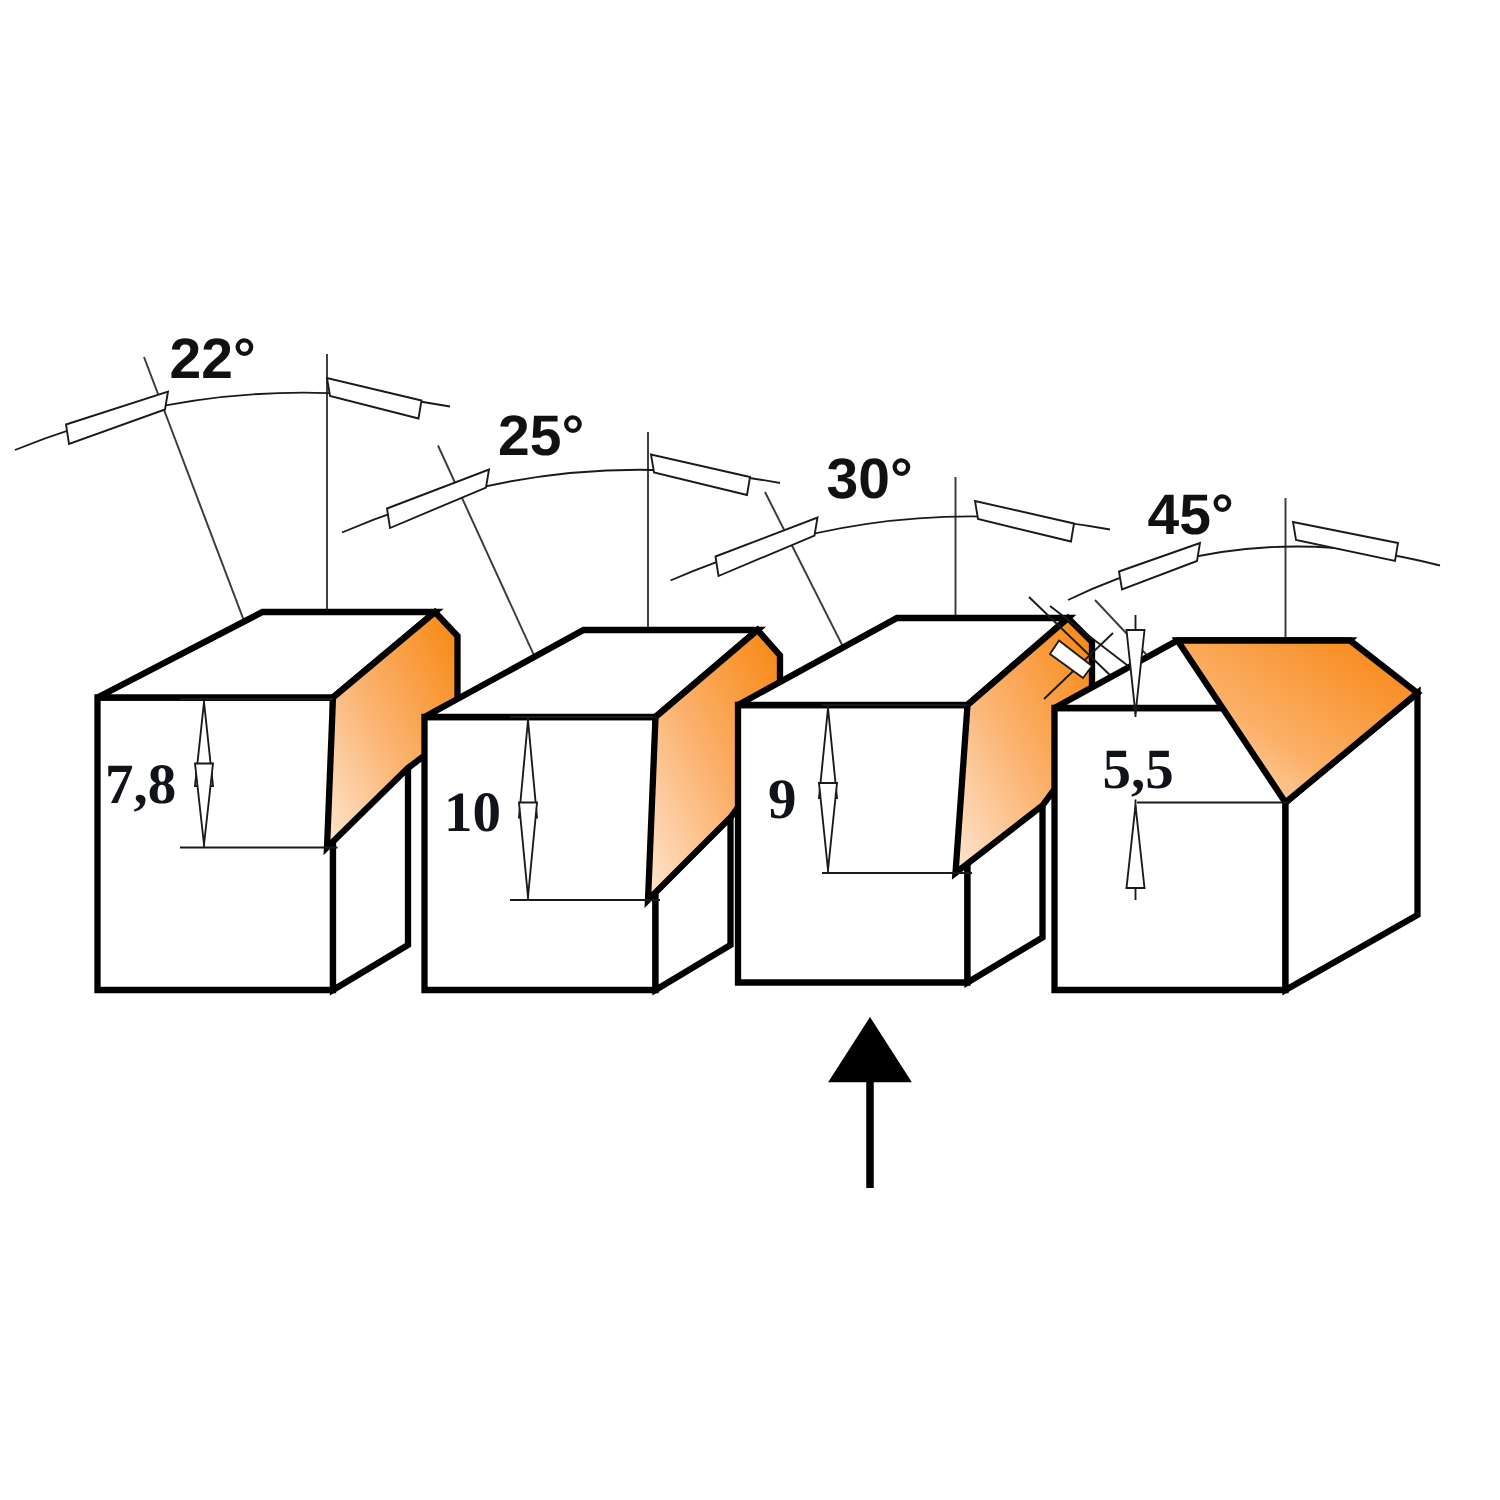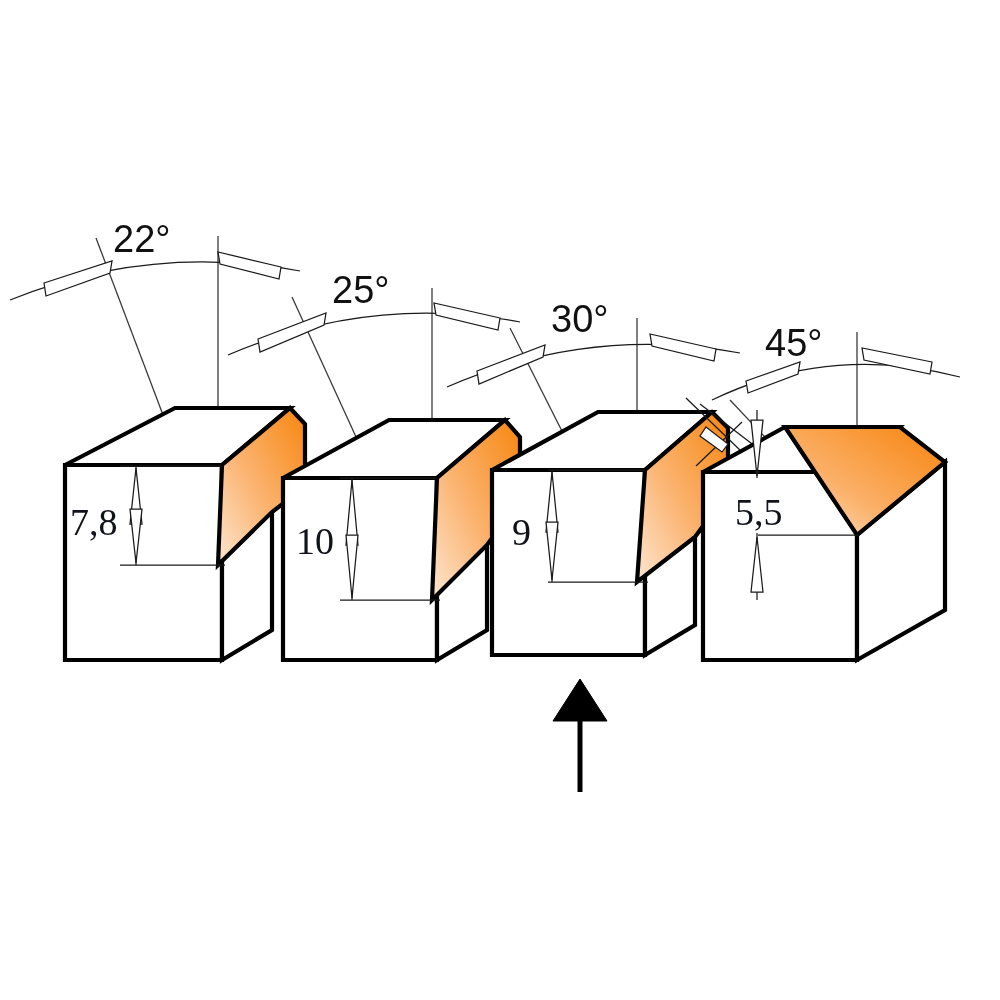--- a/index.html
+++ b/index.html
@@ -11,20 +11,21 @@
     width: 1000px;
     height: 1000px;
     font-family: "Liberation Sans", sans-serif;
     overflow: hidden;
   }
   #stage {
     position: relative;
     width: 1000px;
     height: 1000px;
     background: #ffffff;
+    font-weight: bold;
   }
   svg#drawing {
     display: block;
     width: 1000px;
     height: 1000px;
   }
   .angle-label {
     font-family: "Liberation Sans", sans-serif;
     font-size: 38px;
     fill: #111111;

